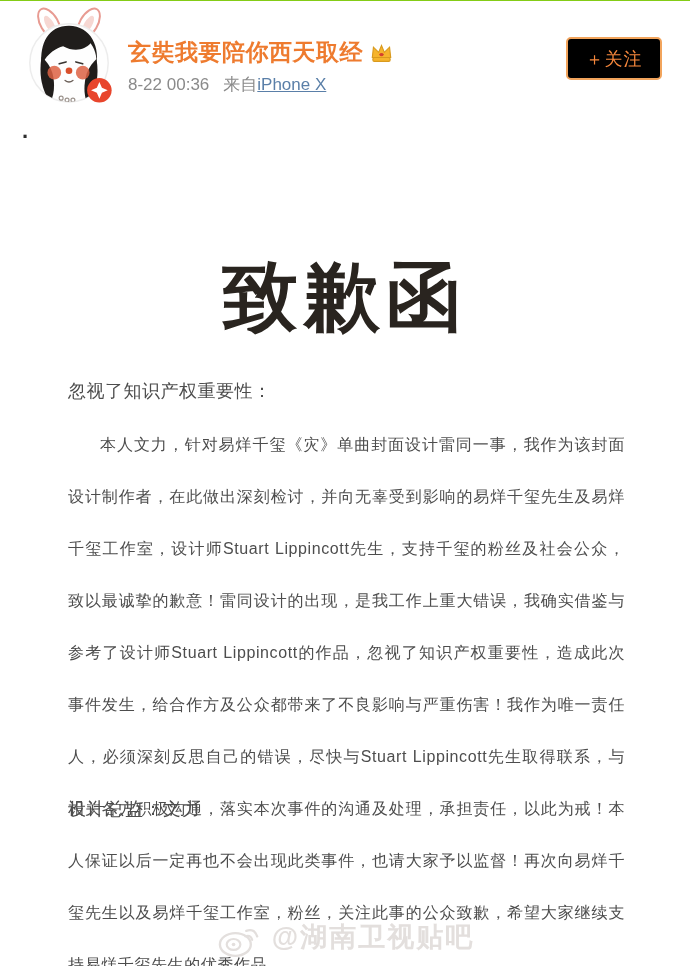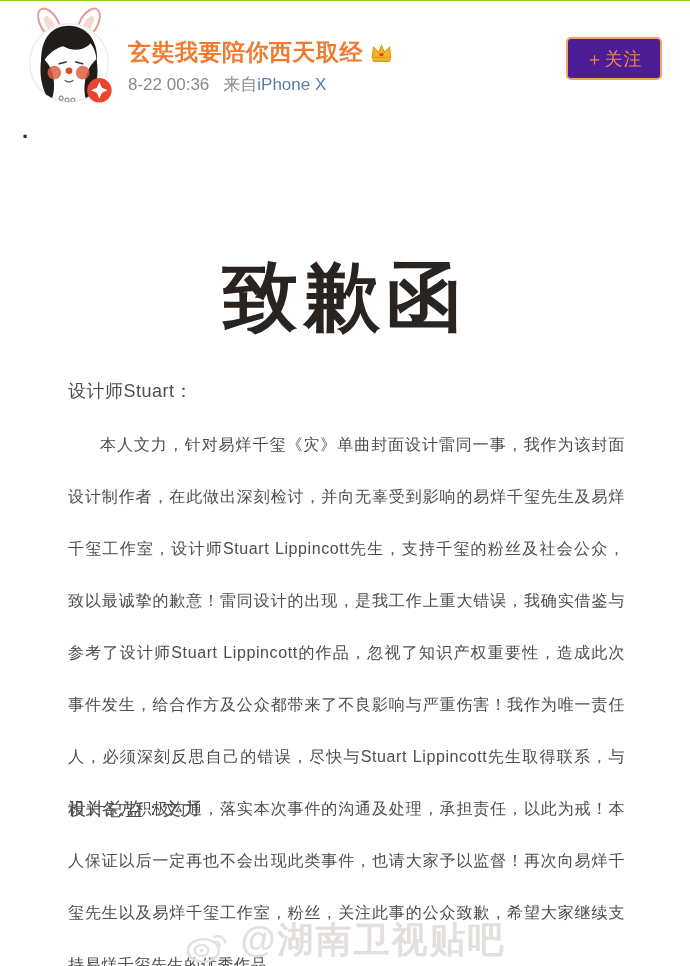--- a/index.html
+++ b/index.html
@@ -20,24 +20,24 @@
     color:var(--username-orange,#ee7b2f);
     display:flex;align-items:center;gap:7px;cursor:pointer;
   }
   .crown{display:inline-block;width:23px;height:21px;margin-top:2px;}
   .meta{
     position:absolute;left:128px;top:72px;
     font-size:17px;color:var(--meta-gray,#8a8a8a);
     display:flex;align-items:center;justify-content:flex-end;
   }
   .meta .src-prefix{margin-left:14px;}
-  .meta .src-link{color:var(--link-blue,#5a7fa8);cursor:pointer;}
+  .meta .src-link{color:var(--link-blue,#5a7fa8);cursor:pointer;text-decoration:underline;}
   .follow-btn{
     position:absolute;left:566px;top:36px;width:96px;height:43px;
-    box-sizing:border-box;background:#4c1d95;
+    box-sizing:border-box;background:#000000;
     border:2px solid var(--follow-orange-border,#f2a45c);
     border-radius:5px;
     color:var(--follow-orange,#f5873c);
     font-size:18px;letter-spacing:1px;
     display:flex;align-items:center;justify-content:center;
     cursor:pointer;padding:0;font-family:inherit;
   }
 
   
   .post-text{
@@ -67,23 +67,23 @@
     text-indent:2em;
   }
   .letter-signature{
     position:absolute;left:68px;top:628px;width:492px;
     font-size:18px;color:var(--letter-text,#4d4d4d);line-height:40px;letter-spacing:1px;
   }
 
   
   .watermark{
     position:absolute;left:0;top:918px;width:690px;height:46px;
-    display:flex;align-items:flex-end;justify-content:center;gap:10px;
+    display:flex;align-items:flex-start;justify-content:center;gap:10px;
     color:var(--watermark-gray,#e3dfdd);
-    font-size:36px;font-weight:700;letter-spacing:2px;
+    font-size:27px;font-weight:700;letter-spacing:2px;
     user-select:none;
   }
   .wm-logo{width:46px;height:40px;}
 </style>
 </head>
 <body>
 
 <div class="page">
 
   <div class="avatar-wrap">
@@ -143,21 +143,21 @@
     <span class="src-prefix">来自</span>
     <span class="src-link">iPhone X</span>
   </div>
 
   <button class="follow-btn">＋关注</button>
 
   <div class="post-text">.</div>
 
   <div class="letter">
     <div class="letter-title">致歉函</div>
-    <div class="letter-salutation">设计师Stuart：</div>
+    <div class="letter-salutation">忽视了知识产权重要性：</div>
     <div class="letter-body">本人文力，针对易烊千玺《灾》单曲封面设计雷同一事，我作为该封面设计制作者，在此做出深刻检讨，并向无辜受到影响的易烊千玺先生及易烊千玺工作室，设计师Stuart Lippincott先生，支持千玺的粉丝及社会公众，致以最诚挚的歉意！雷同设计的出现，是我工作上重大错误，我确实借鉴与参考了设计师Stuart Lippincott的作品，忽视了知识产权重要性，造成此次事件发生，给合作方及公众都带来了不良影响与严重伤害！我作为唯一责任人，必须深刻反思自己的错误，尽快与Stuart Lippincott先生取得联系，与相关各方积极沟通，落实本次事件的沟通及处理，承担责任，以此为戒！本人保证以后一定再也不会出现此类事件，也请大家予以监督！再次向易烊千玺先生以及易烊千玺工作室，粉丝，关注此事的公众致歉，希望大家继续支持易烊千玺先生的优秀作品。</div>
     <div class="letter-signature">设计总监：文力</div>
 
     <div class="watermark" style="top:758px;">
       <svg class="wm-logo" viewBox="0 0 50 44">
         <ellipse cx="21" cy="28" rx="17" ry="12.5" fill="none" stroke="currentColor" stroke-width="2.6"></ellipse>
         <ellipse cx="19" cy="28" rx="7.5" ry="6" fill="none" stroke="currentColor" stroke-width="2.4"></ellipse>
         <circle cx="19" cy="28" r="2" fill="currentColor"></circle>
         <path d="M33 13 q9 -3 12 6" fill="none" stroke="currentColor" stroke-width="2.6" stroke-linecap="round"></path>
         <path d="M32 19 q6 -1.5 7.5 4" fill="none" stroke="currentColor" stroke-width="2.4" stroke-linecap="round"></path>

